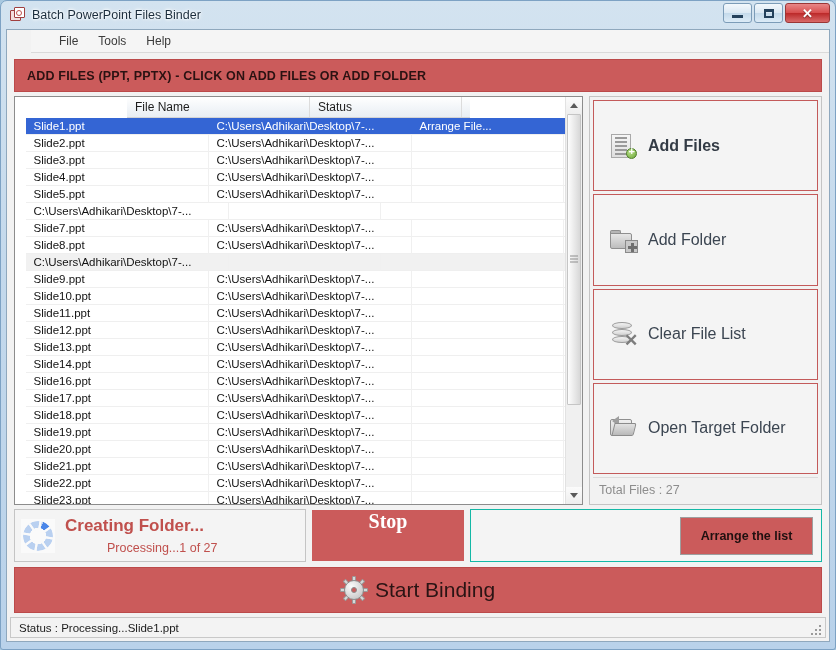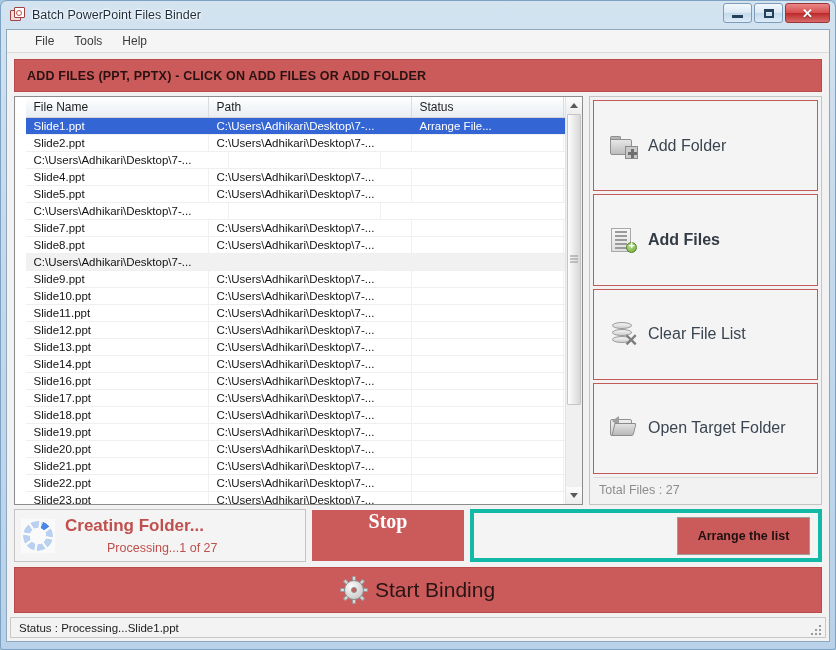--- a/index.html
+++ b/index.html
@@ -106,20 +106,21 @@
 
   
   .menubar {
     height: 23px;
     background: #f5f5f5;
     border-bottom: 1px solid #dadada;
     display: flex;
     align-items: center;
     padding-left: 18px;
     flex: 0 0 auto;
+    margin-left: 24px;
   }
   .menu-item {
     font-size: 12px;
     color: #3b3b3b;
     padding: 3px 10px;
     cursor: default;
   }
 
   
   .banner {
@@ -441,21 +442,21 @@
     display: flex; justify-content: center;
     cursor: default;
     margin: 1px 0;
   }
   .stop-label {
     font-family: "Liberation Serif", serif;
     font-size: 20px; font-weight: bold; color: #ffffff;
   }
   .arrange-box {
     flex: 1 1 auto;
-    border: 4px solid #14b8a6;
+    border: 1px solid #14b8a6;
     background: #f4f4f4;
     display: flex; align-items: center; justify-content: flex-end;
     padding-right: 8px;
   }
   .arrange-btn {
     width: 133px; height: 38px;
     background: #cb5b5b;
     border: 1px solid #9e9e9e;
     display: flex; align-items: center; justify-content: center;
     cursor: default;
@@ -565,38 +566,38 @@
 
     <div class="banner">
       <div class="banner-text">ADD FILES (PPT, PPTX) - CLICK ON ADD FILES OR ADD FOLDER</div>
     </div>
 
     <div class="main-split">
 
       <div class="listview">
         <div class="lv-header">
           <div class="lv-th col-name">File Name</div>
-          <div class="lv-th col-path">Path</div>
           <div class="lv-th col-status">Status</div>
           <div class="lv-th col-rest"></div>
         </div>
         <div class="lv-body" id="lv-body">
             <div class="lv-row selected">
               <div class="lv-td td-name">Slide1.ppt</div>
               <div class="lv-td td-path">C:\Users\Adhikari\Desktop\7-...</div>
               <div class="lv-td td-status">Arrange File...</div>
               <div class="lv-td td-rest"></div>
             </div>
             <div class="lv-row">
               <div class="lv-td td-name">Slide2.ppt</div>
               <div class="lv-td td-path">C:\Users\Adhikari\Desktop\7-...</div>
               <div class="lv-td td-status"></div>
               <div class="lv-td td-rest"></div>
             </div>
             <div class="lv-row">
+              <div class="lv-td td-name">Slide3.ppt</div>
               <div class="lv-td td-path">C:\Users\Adhikari\Desktop\7-...</div>
               <div class="lv-td td-status"></div>
               <div class="lv-td td-rest"></div>
             </div>
             <div class="lv-row">
               <div class="lv-td td-name">Slide4.ppt</div>
               <div class="lv-td td-path">C:\Users\Adhikari\Desktop\7-...</div>
               <div class="lv-td td-status"></div>
               <div class="lv-td td-rest"></div>
             </div>
@@ -727,42 +728,42 @@
               </div>
             </div>
           </div>
           <div class="sb-arrow">
             <div class="arrow-down"></div>
           </div>
         </div>
       </div>
 
       <div class="actions">
-
-        <div class="act-btn">
-          <div class="ico ico-folder">
-            <div class="tab"></div>
-              <div class="body"></div>
-              <div class="badge"></div>
-          </div>
-          <div class="act-label">Add Folder</div>
-        </div>
 
         <div class="act-btn primary">
           <div class="ico ico-doc">
             <div class="page">
                 <i></i>
                 <i></i>
                 <i></i>
                 <i></i>
                 <i></i>
               </div>
             <div class="badge"></div>
           </div>
           <div class="act-label">Add Files</div>
+        </div>
+
+        <div class="act-btn">
+          <div class="ico ico-folder">
+            <div class="tab"></div>
+              <div class="body"></div>
+              <div class="badge"></div>
+          </div>
+          <div class="act-label">Add Folder</div>
         </div>
 
 
         <div class="act-btn">
           <div class="ico ico-db">
             <div class="disc d1"></div>
               <div class="disc d2"></div>
               <div class="disc d3"></div>
             <div class="x">✕</div>
           </div>

